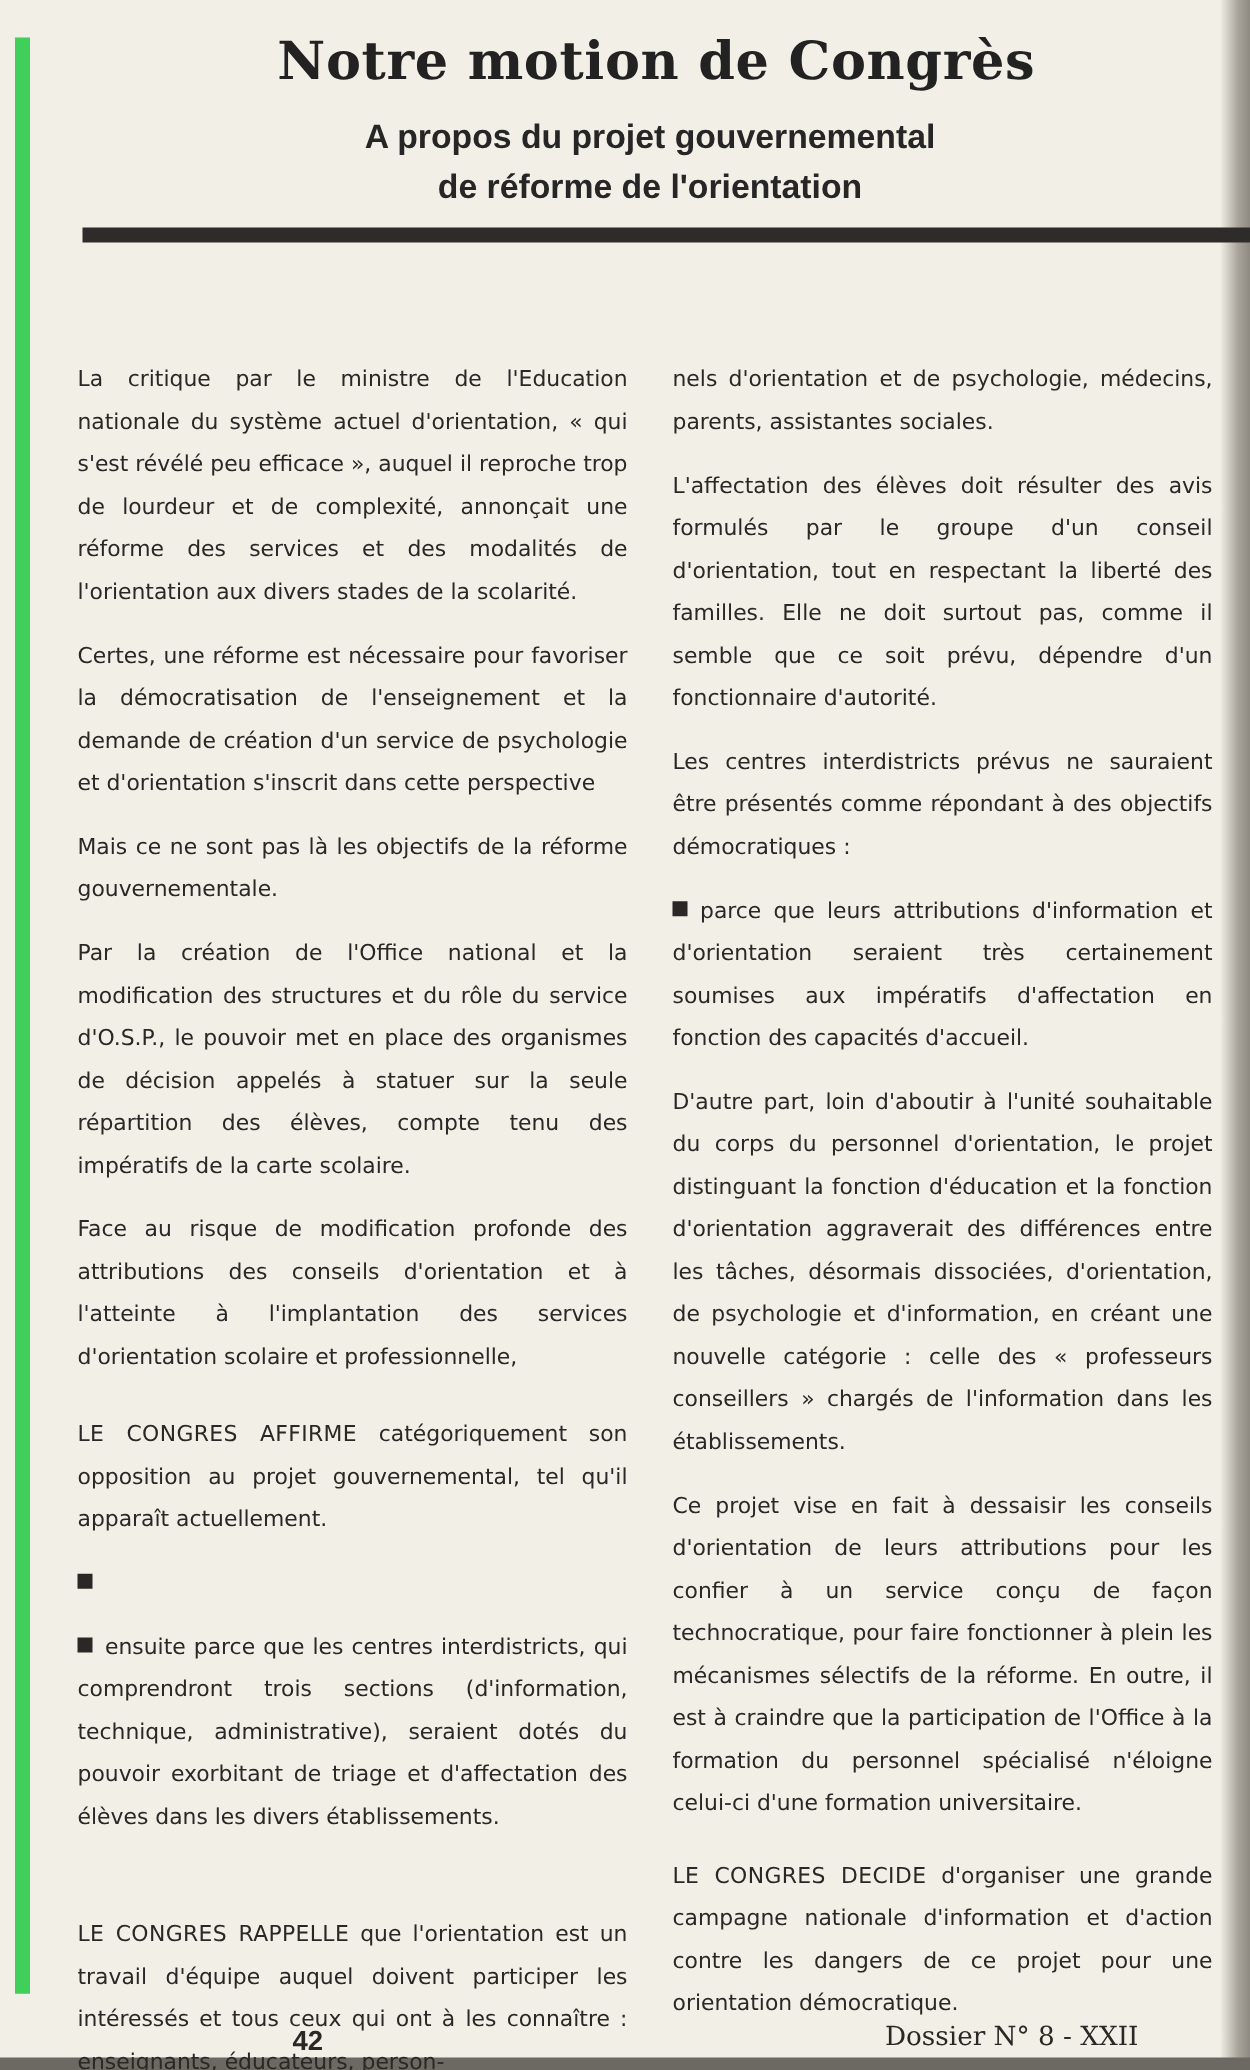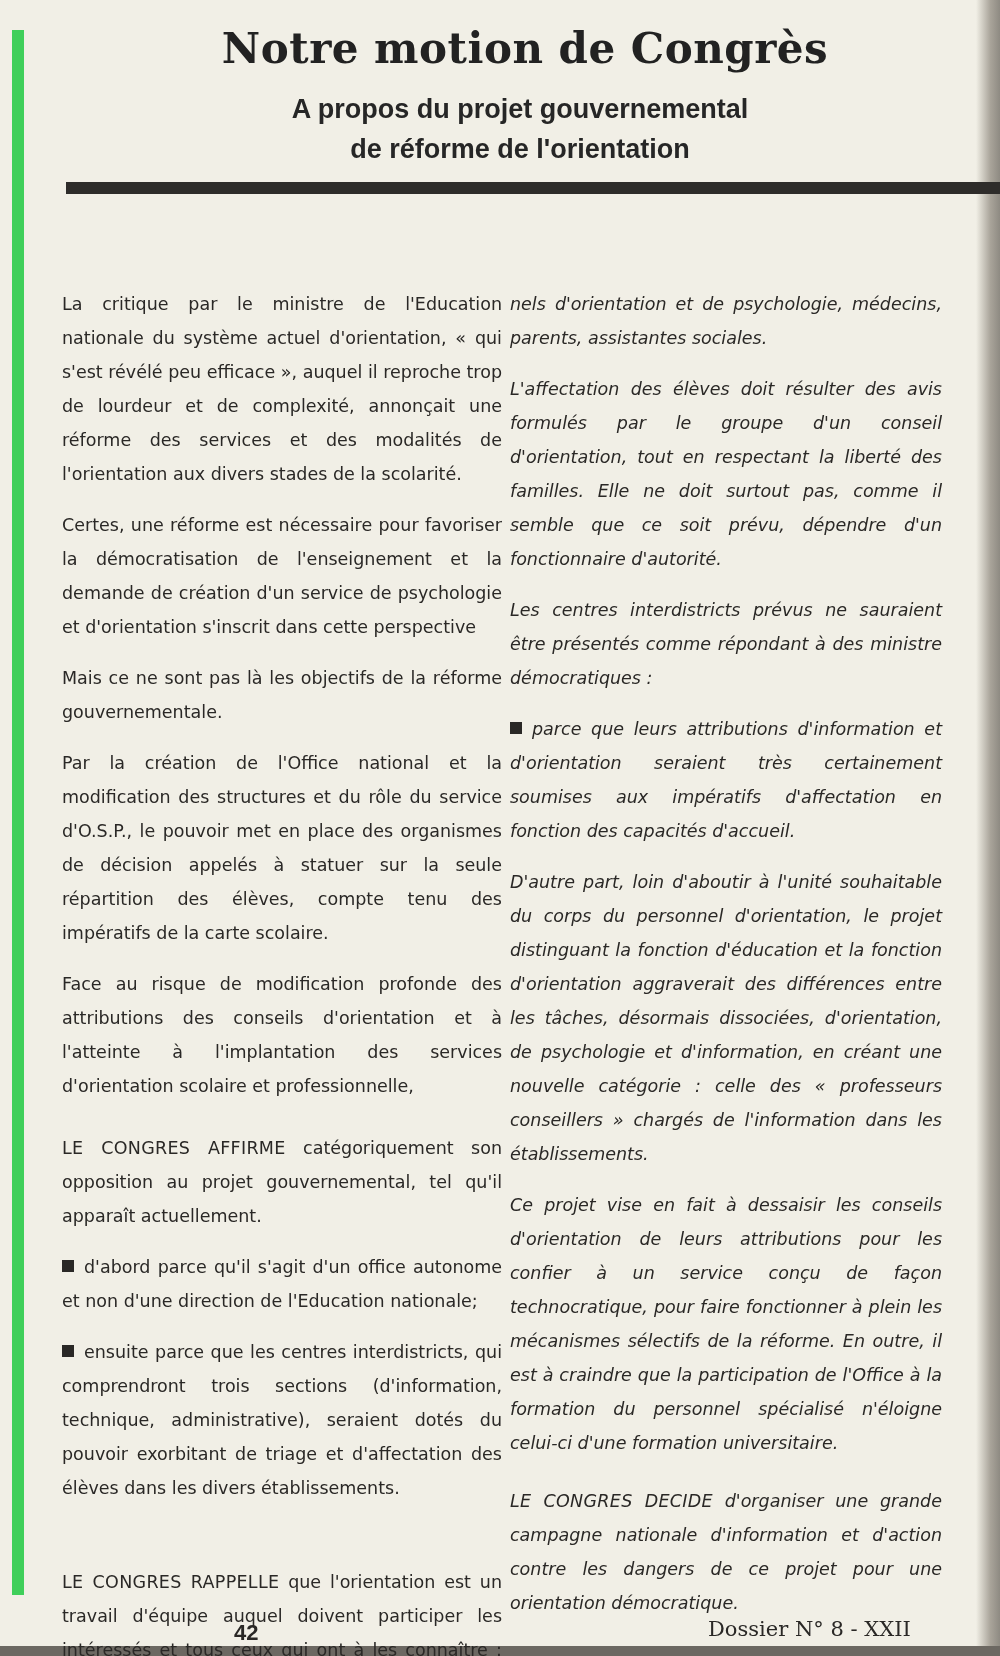--- a/index.html
+++ b/index.html
@@ -16,21 +16,21 @@
   .title { position:absolute; left:0; top:24px; width:1050px; text-align:center;
     font-family:"DejaVu Serif", serif; font-weight:bold; font-size:42px; color:#222; letter-spacing:0.5px; }
   .subtitle { position:absolute; left:0; width:1040px; text-align:center;
     font-family:"Liberation Sans", sans-serif; font-weight:bold; font-size:27px; color:#262626; }
   .sub1 { top:94px; }
   .sub2 { top:134px; }
   .rule { position:absolute; left:66px; top:182px; width:934px; height:12px; background:#2e2c2a; }
   .col { position:absolute; font-size:17.5px; line-height:34px; text-align:justify; }
   .col p { margin:0 0 17px 0; }
   .col-left { left:62px; top:287px; width:440px; }
-  .col-right { left:510px; top:287px; width:432px;font-style:italic; }
+  .col-right { left:538px; top:287px; width:432px; }
   .bullet { display:inline-block; width:12px; height:12px; background:#2a2826; margin-right:10px; vertical-align:1px; }
   .caps { letter-spacing:0.3px; }
   .page-number { position:absolute; left:234px; top:1620px; font-family:"Liberation Sans", sans-serif; font-weight:bold; font-size:22px; }
   .dossier { position:absolute; left:708px; top:1617px; font-family:"DejaVu Serif", serif; font-size:21px; color:#2a2826;text-align:right; }
 </style>
 </head>
 <body>
 
 <div class="green-bar"></div>
 <div class="page-shade"></div>
@@ -41,29 +41,29 @@
 <div class="subtitle sub2">de réforme de l'orientation</div>
 <div class="rule"></div>
 
 <div class="col col-left">
   <p>La critique par le ministre de l'Education nationale du système actuel d'orientation, « qui s'est révélé peu efficace », auquel il reproche trop de lourdeur et de complexité, annonçait une réforme des services et des modalités de l'orientation aux divers stades de la scolarité.</p>
   <p>Certes, une réforme est nécessaire pour favoriser la démocratisation de l'enseignement et la demande de création d'un service de psychologie et d'orientation s'inscrit dans cette perspective</p>
   <p>Mais ce ne sont pas là les objectifs de la réforme gouvernementale.</p>
   <p>Par la création de l'Office national et la modification des structures et du rôle du service d'O.S.P., le pouvoir met en place des organismes de décision appelés à statuer sur la seule répartition des élèves, compte tenu des impératifs de la carte scolaire.</p>
   <p style="margin-bottom:28px">Face au risque de modification profonde des attributions des conseils d'orientation et à l'atteinte à l'implantation des services d'orientation scolaire et professionnelle,</p>
   <p><span class="caps">LE CONGRES AFFIRME</span><span> catégoriquement son opposition au projet gouvernemental, tel qu'il apparaît actuellement.</span></p>
-  <p><span class="bullet"></span><span>d'abord parce qu'il s'agit d'un office autonome et non d'une direction de l'Education nationale;</span></p>
+  <p><span class="bullet"></span></p>
   <p style="margin-bottom:60px"><span class="bullet"></span><span>ensuite parce que les centres interdistricts, qui comprendront trois sections (d'information, technique, administrative), seraient dotés du pouvoir exorbitant de triage et d'affectation des élèves dans les divers établissements.</span></p>
   <p><span class="caps">LE CONGRES RAPPELLE</span><span> que l'orientation est un travail d'équipe auquel doivent participer les intéressés et tous ceux qui ont à les connaître : enseignants, éducateurs, person-</span></p>
 </div>
 
 <div class="col col-right">
   <p>nels d'orientation et de psychologie, médecins, parents, assistantes sociales.</p>
   <p>L'affectation des élèves doit résulter des avis formulés par le groupe d'un conseil d'orientation, tout en respectant la liberté des familles. Elle ne doit surtout pas, comme il semble que ce soit prévu, dépendre d'un fonctionnaire d'autorité.</p>
-  <p>Les centres interdistricts prévus ne sauraient être présentés comme répondant à des ministre démocratiques :</p>
+  <p>Les centres interdistricts prévus ne sauraient être présentés comme répondant à des objectifs démocratiques :</p>
   <p><span class="bullet"></span><span>parce que leurs attributions d'information et d'orientation seraient très certainement soumises aux impératifs d'affectation en fonction des capacités d'accueil.</span></p>
   <p>D'autre part, loin d'aboutir à l'unité souhaitable du corps du personnel d'orientation, le projet distinguant la fonction d'éducation et la fonction d'orientation aggraverait des différences entre les tâches, désormais dissociées, d'orientation, de psychologie et d'information, en créant une nouvelle catégorie : celle des « professeurs conseillers » chargés de l'information dans les établissements.</p>
   <p style="margin-bottom:24px">Ce projet vise en fait à dessaisir les conseils d'orientation de leurs attributions pour les confier à un service conçu de façon technocratique, pour faire fonctionner à plein les mécanismes sélectifs de la réforme. En outre, il est à craindre que la participation de l'Office à la formation du personnel spécialisé n'éloigne celui-ci d'une formation universitaire.</p>
   <p><span class="caps">LE CONGRES DECIDE</span><span> d'organiser une grande campagne nationale d'information et d'action contre les dangers de ce projet pour une orientation démocratique.</span></p>
 </div>
 
 <div class="page-number">42</div>
 <div class="dossier">Dossier N° 8 - XXII</div>
 
 </body></html>

